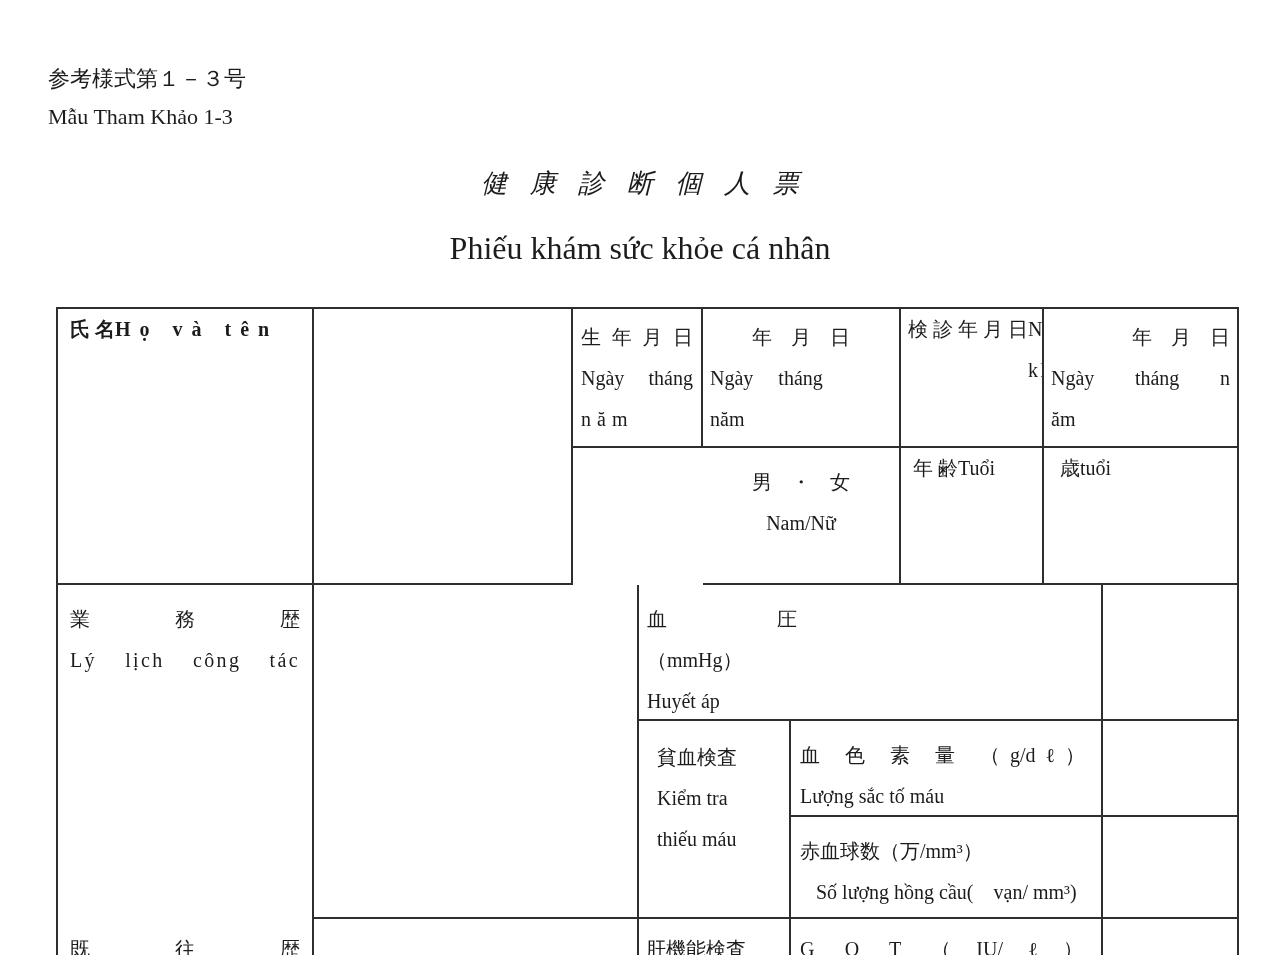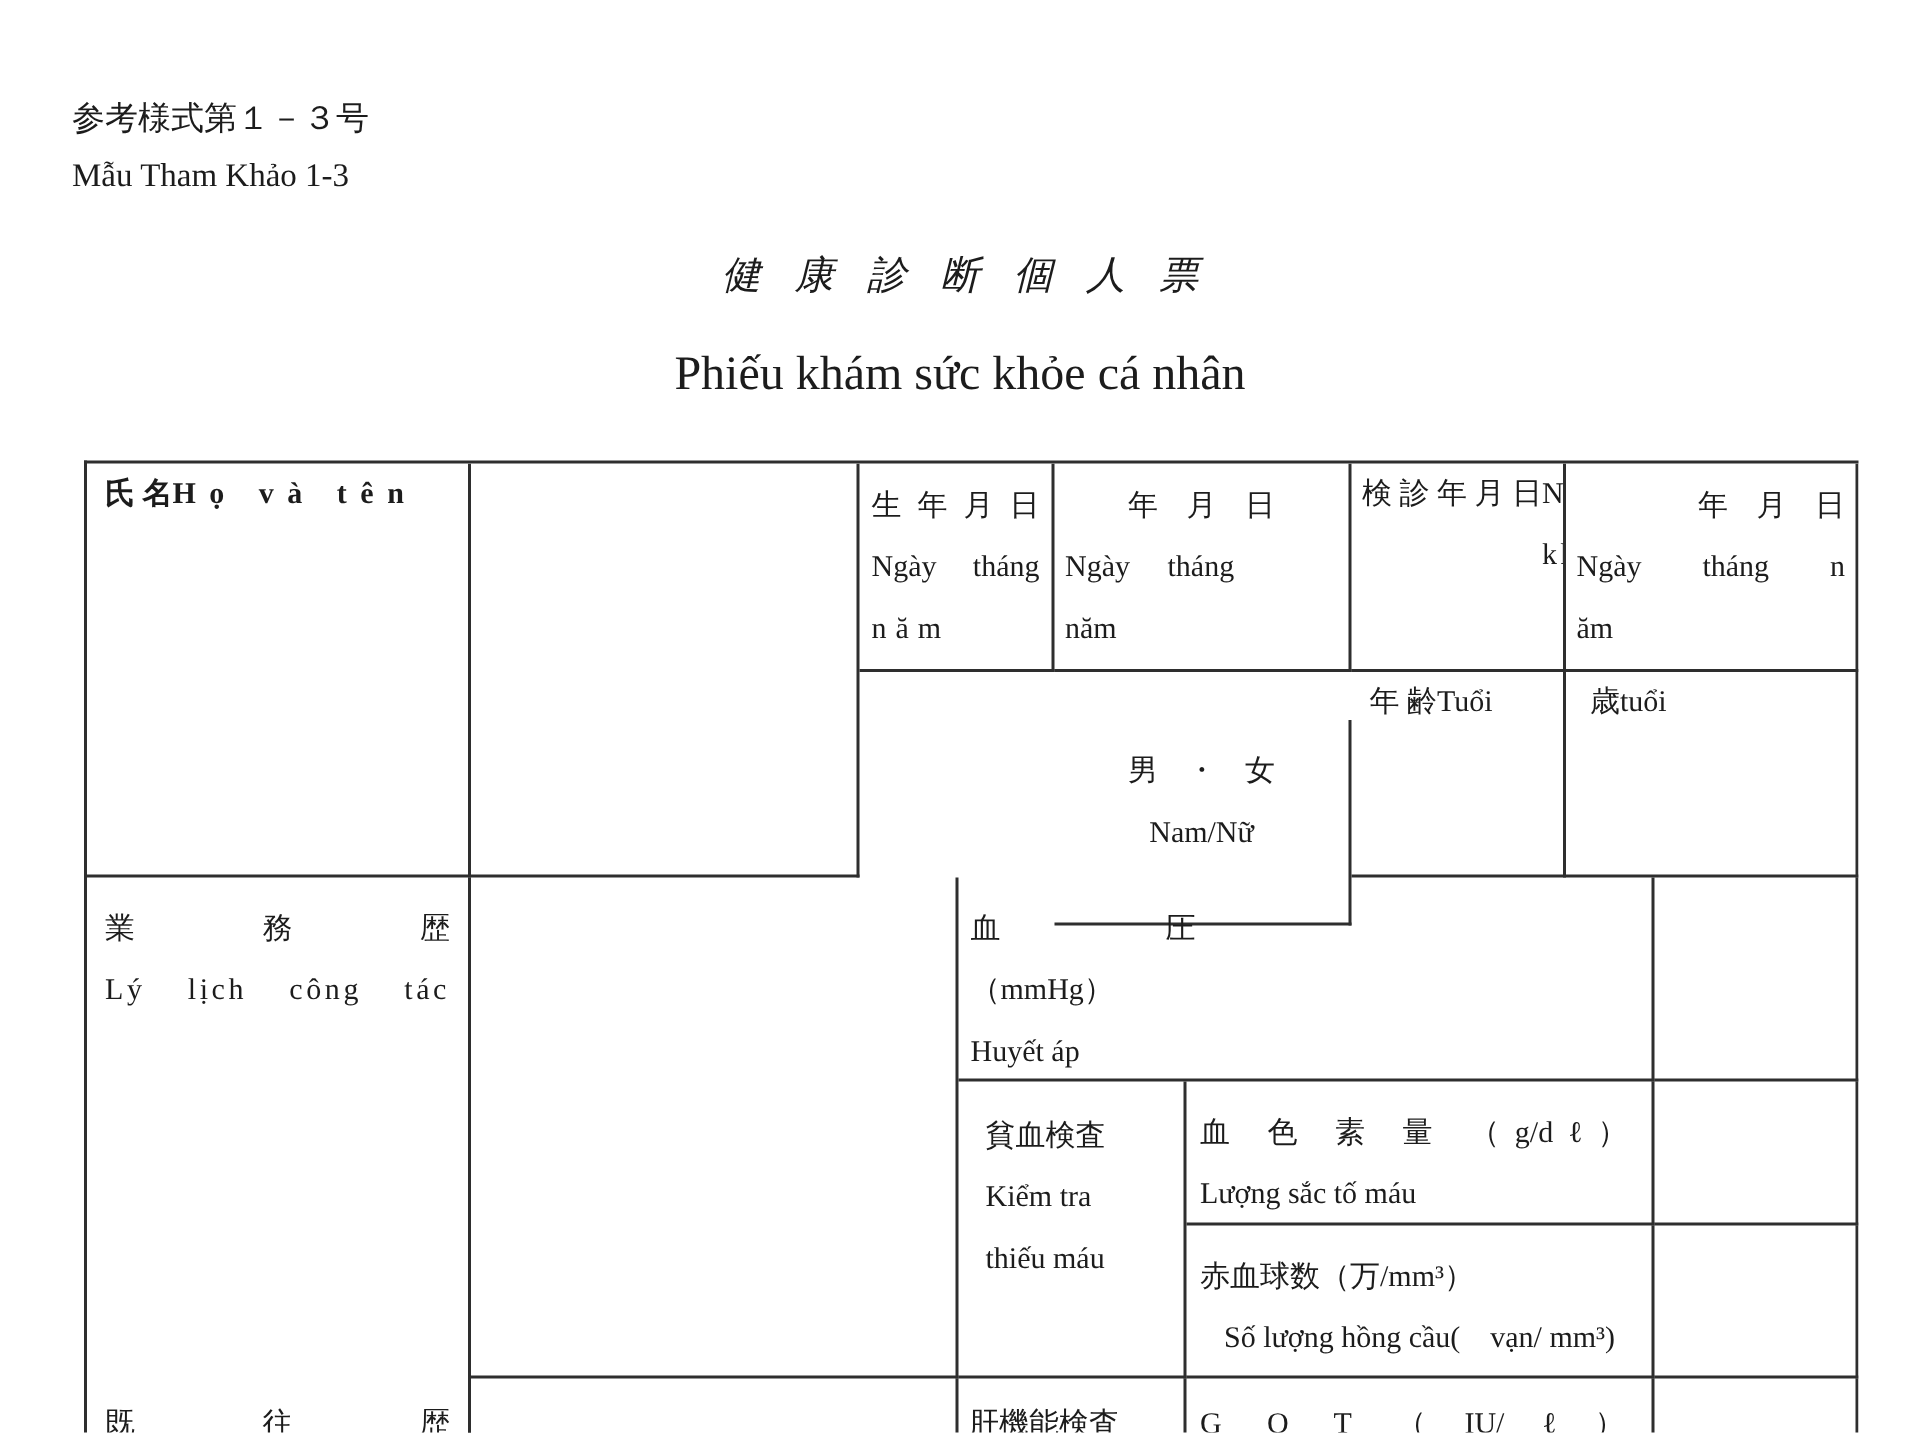--- a/index.html
+++ b/index.html
@@ -35,21 +35,21 @@
   .w150{width:150px;}
 
   
   .c-a1{left:0;top:0;width:256px;height:276px;padding:0 12px;font-weight:bold;}
   .c-b1{left:256px;top:0;width:259px;height:276px;}
   .c-c1{left:515px;top:0;width:130px;height:139px;padding:8px 8px 0;}
   .c-d1{left:645px;top:0;width:198px;height:139px;padding:8px 7px 0;}
   .c-e1{left:843px;top:0;width:143px;height:139px;padding:0 7px;}
   .c-f1{left:986px;top:0;width:195px;height:139px;padding:8px 7px 0;}
   .c-c2{left:515px;top:139px;width:130px;height:137px;padding:0 10px;}
-  .c-d2{left:645px;top:139px;width:198px;height:137px;padding:14px 8px 0;margin-top:32px;}
+  .c-d2{left:645px;top:139px;width:198px;height:137px;padding:14px 8px 0;}
   .c-e2{left:843px;top:139px;width:143px;height:137px;padding:0 12px;}
   .c-f2{left:986px;top:139px;width:195px;height:137px;padding:0 16px;}
   
   .c-a3{left:0;top:276px;width:256px;height:385px;padding:14px 12px 0;}
   .c-b3{left:256px;top:276px;width:325px;height:334px;}
   .c-bp{left:581px;top:276px;width:464px;height:136px;padding:14px 0 0 8px;}
   .c-bpr{left:1045px;top:276px;width:136px;height:136px;}
   .c-an{left:581px;top:412px;width:152px;height:198px;padding:16px 18px 0;}
   .c-hb{left:733px;top:412px;width:312px;height:96px;padding:14px 16px 0 9px;}
   .c-hbr{left:1045px;top:412px;width:136px;height:96px;}

